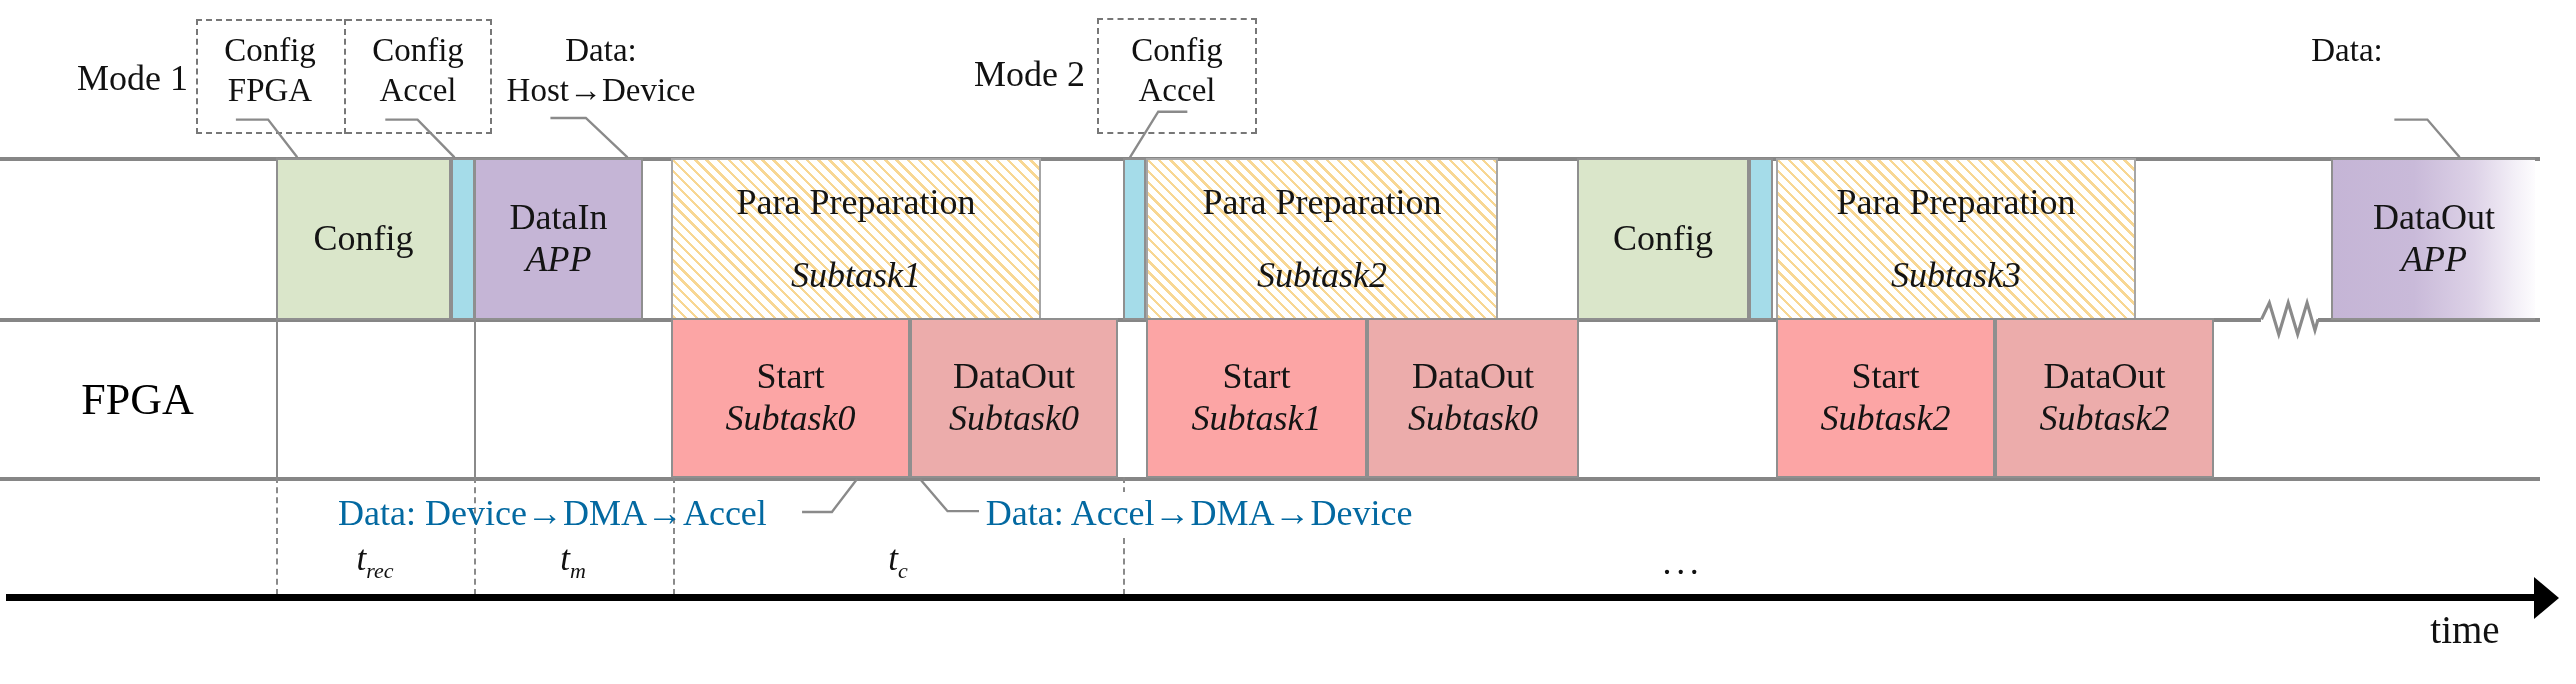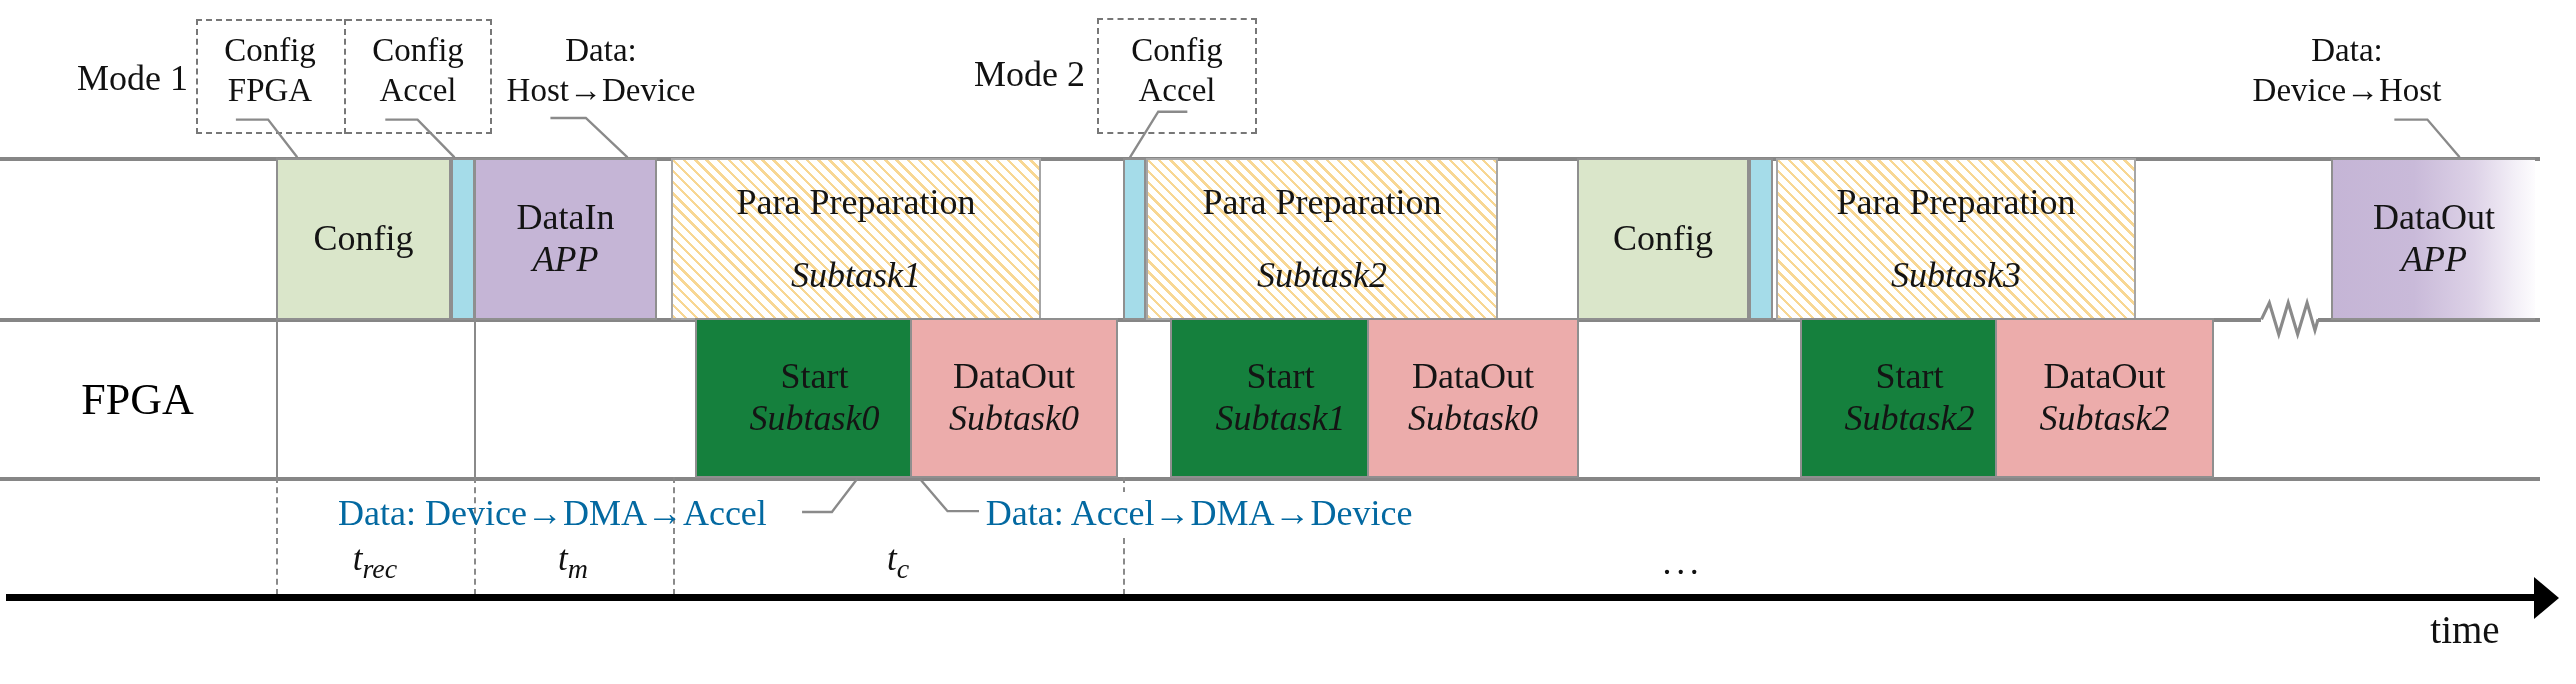--- a/index.html
+++ b/index.html
@@ -14,39 +14,39 @@
     position:absolute; box-sizing:border-box; border:2.4px solid #8f8f8f;
     display:flex; flex-direction:column; justify-content:center; align-items:center;
     text-align:center; font-size:36px; line-height:1.16; color:#141414;
   }
   .arm{top:158px; height:162px;}
   .fpga{top:318px; height:160px;}
   .green{background:#dae6ca;}
   .cyan{background:#a5dce9;}
   .purple{background:#c5b5d6;}
   .purplefade{background:linear-gradient(90deg,#c5b5d6 0%,#c9bad9 40%,#ddd2e7 70%,#f3eff7 90%,#fdfcfe 100%); border-right:none;}
-  .yellow{background:#15803d;margin-left:24px;}
+  .yellow{background:#fca5a5;}
   .pink{background:#ecacab;}
   .hatch{
     border-color:#a6a6a6;
     background:repeating-linear-gradient(45deg,#f8d793 0 2.4px,rgba(255,255,255,0) 2.4px 7.9px),#fff;
     gap:31px;
   }
   .it{font-style:italic;}
   .rowlabel{
     position:absolute; width:220px; text-align:center; font-size:44px; color:#000;
   }
   .modebox{position:absolute; border:2.4px dashed #777; box-sizing:border-box;}
   .boxdivider{position:absolute; width:0; border-left:2.4px dashed #777;}
   .ann{position:absolute; text-align:center; font-size:33px; line-height:1.22; color:#111;}
   .annline{display:block;}
   .modetext{position:absolute; font-size:36px; color:#111; text-align:right;}
   .bottomtext{position:absolute; font-size:36px; color:#0369a1; white-space:nowrap;}
   .tlab{position:absolute; width:110px; text-align:center; font-size:35px; font-style:italic; color:#111;}
-  .tlab sub{font-size:28px; font-style:italic;}
+  .tlab sub{font-size:22px; font-style:italic;}
   .dots{position:absolute; width:126px; text-align:center; font-size:36px; letter-spacing:4.7px; color:#111;}
   #timeline-bar{position:absolute; left:6.3px; top:594px; width:2530px; height:7px; background:#000;}
   #timeline-head{
     position:absolute; left:2534px; top:577px; width:0; height:0;
     border-top:21px solid transparent; border-bottom:21px solid transparent; border-left:25px solid #000;
   }
   #axis-time{position:absolute; left:2402px; top:607px; width:126px; text-align:center; font-size:39px;}
   #recon-label{position:absolute; left:43px; top:624px; font-size:38px; white-space:nowrap;}
   svg.overlay{position:absolute; left:0; top:0; z-index:5; pointer-events:none;}
   .whitebg{background:#fff; padding:0 4.7px;}
@@ -68,21 +68,21 @@
   <div class="vdash" style="left:474px;top:477px;height:118px;"></div>
   <div class="vdash" style="left:673px;top:477px;height:118px;"></div>
   <div class="vdash" style="left:1123px;top:477px;height:118px;"></div>
 
   <div class="rowlabel" style="left:27.5px;top:374px;">FPGA</div>
 
   <div class="blk arm green" style="left:276px;width:175px;">
     <span>Config</span>
   </div>
   <div class="blk arm cyan" style="left:451px;width:23.6px;"></div>
-  <div class="blk arm purple" style="left:474px;width:183px;">
+  <div class="blk arm purple" style="left:474px;width:169px;">
     <span>DataIn</span>
     <span class="it">APP</span>
   </div>
   <div class="blk arm hatch" style="left:671px;width:370px;">
     <span>Para Preparation</span>
     <span class="it">Subtask1</span>
   </div>
   <div class="blk arm cyan" style="left:1123px;width:23px;"></div>
   <div class="blk arm hatch" style="left:1146px;width:352px;">
     <span>Para Preparation</span>
@@ -144,21 +144,20 @@
 
   <div class="modetext" style="left:940px;top:53px;width:145px;">Mode 2</div>
   <div class="modebox" style="left:1097px;top:18px;width:160px;height:116px;"></div>
   <div class="ann" style="left:1101px;top:30px;width:152px;">
     <span class="annline">Config</span>
     <span class="annline">Accel</span>
   </div>
 
   <div class="ann" style="left:2225px;top:30px;width:244px;">
     <span class="annline">Data:</span>
-    <span class="annline">Device→Host</span>
   </div>
 
   <div class="bottomtext" style="left:338px;top:492px;">Data: Device→DMA→Accel</div>
   <div class="bottomtext whitebg" style="left:981px;top:492px;">Data: Accel→DMA→Device</div>
 
   <div class="tlab" style="left:320px;top:539px;">
     <span>t</span><sub>rec</sub>
   </div>
   <div class="tlab" style="left:518px;top:539px;">
     <span>t</span><sub>m</sub>

